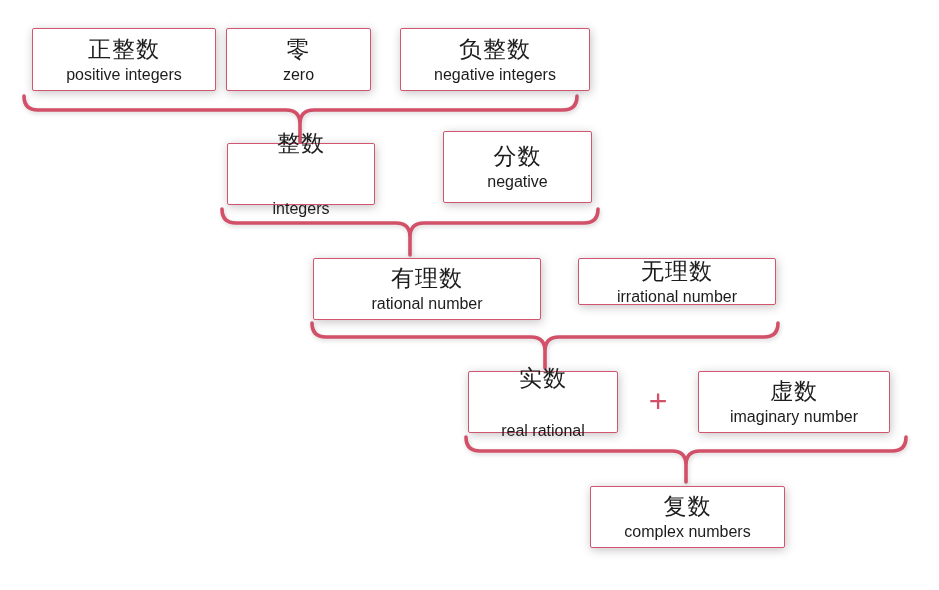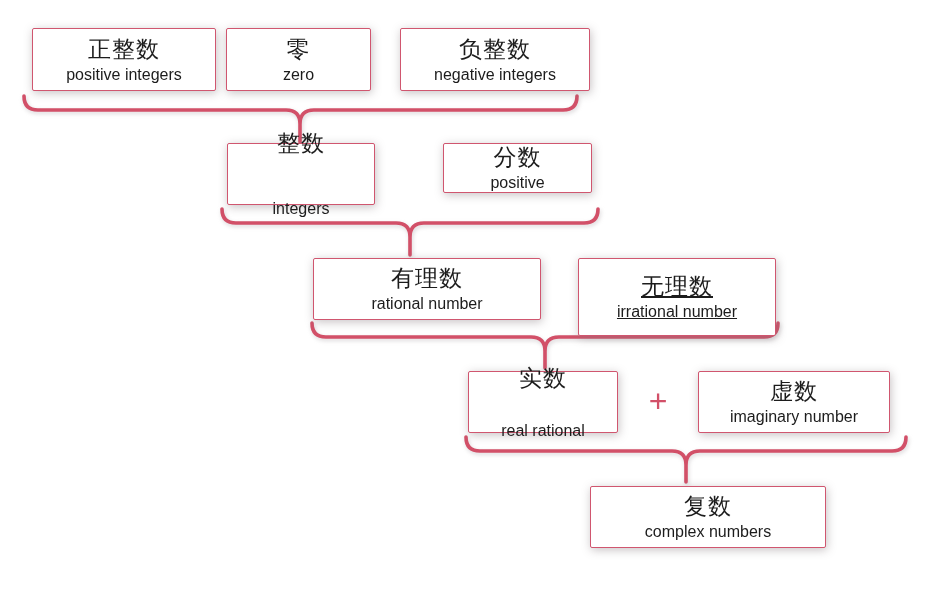--- a/index.html
+++ b/index.html
@@ -43,26 +43,26 @@
     position:absolute;
     display:flex;align-items:center;justify-content:center;
     color:var(--accent);
     font-size:32px;font-weight:400;
   }
   
   .b-pos  {left:32px;  top:28px;  width:184px; height:63px;}
   .b-zero {left:226px; top:28px;  width:145px; height:63px;}
   .b-neg  {left:400px; top:28px;  width:190px; height:63px;}
   .b-int  {left:227px; top:143px; width:148px; height:62px;gap:40px;}
-  .b-frac {left:443px; top:143px; width:149px; height:50px;}
+  .b-frac {left:443px; top:131px; width:149px; height:72px;}
   .b-rat  {left:313px; top:258px; width:228px; height:62px;}
-  .b-irr  {left:578px; top:258px; width:198px; height:78px;text-decoration:underline;}
+  .b-irr  {left:578px; top:258px; width:198px; height:47px;}
   .b-real {left:468px; top:371px; width:150px; height:62px;gap:27px;}
   .b-imag {left:698px; top:371px; width:192px; height:62px;}
-  .b-comp {left:590px; top:486px; width:236px; height:62px;}
+  .b-comp {left:590px; top:486px; width:195px; height:62px;}
   .plus-real-imag{left:638px; top:378px; width:40px; height:46px;}
 </style>
 </head>
 <body>
 
 <div class="stage">
 
   <svg class="braces" viewBox="0 0 939 590" xmlns="http://www.w3.org/2000/svg">
     <path d="M24 96 Q24 110 38 110 H286 Q300 110 300 124 V142 M577 96 Q577 110 563 110 H314 Q300 110 300 124 V142" stroke="#d25068"></path>
     <path d="M222 209 Q222 223 236 223 H396 Q410 223 410 237 V255 M598 209 Q598 223 584 223 H424 Q410 223 410 237 V255" stroke="#d25068"></path>
@@ -85,21 +85,21 @@
     <span class="en">negative integers</span>
   </div>
 
   <div class="node b-int">
     <span class="zh">整数</span>
     <span class="en">integers</span>
   </div>
 
   <div class="node b-frac">
     <span class="zh">分数</span>
-    <span class="en">positive</span>
+    <span class="en">negative</span>
   </div>
 
   <div class="node b-rat">
     <span class="zh">有理数</span>
     <span class="en">rational number</span>
   </div>
 
   <div class="node b-irr">
     <span class="zh">无理数</span>
     <span class="en">irrational number</span>

